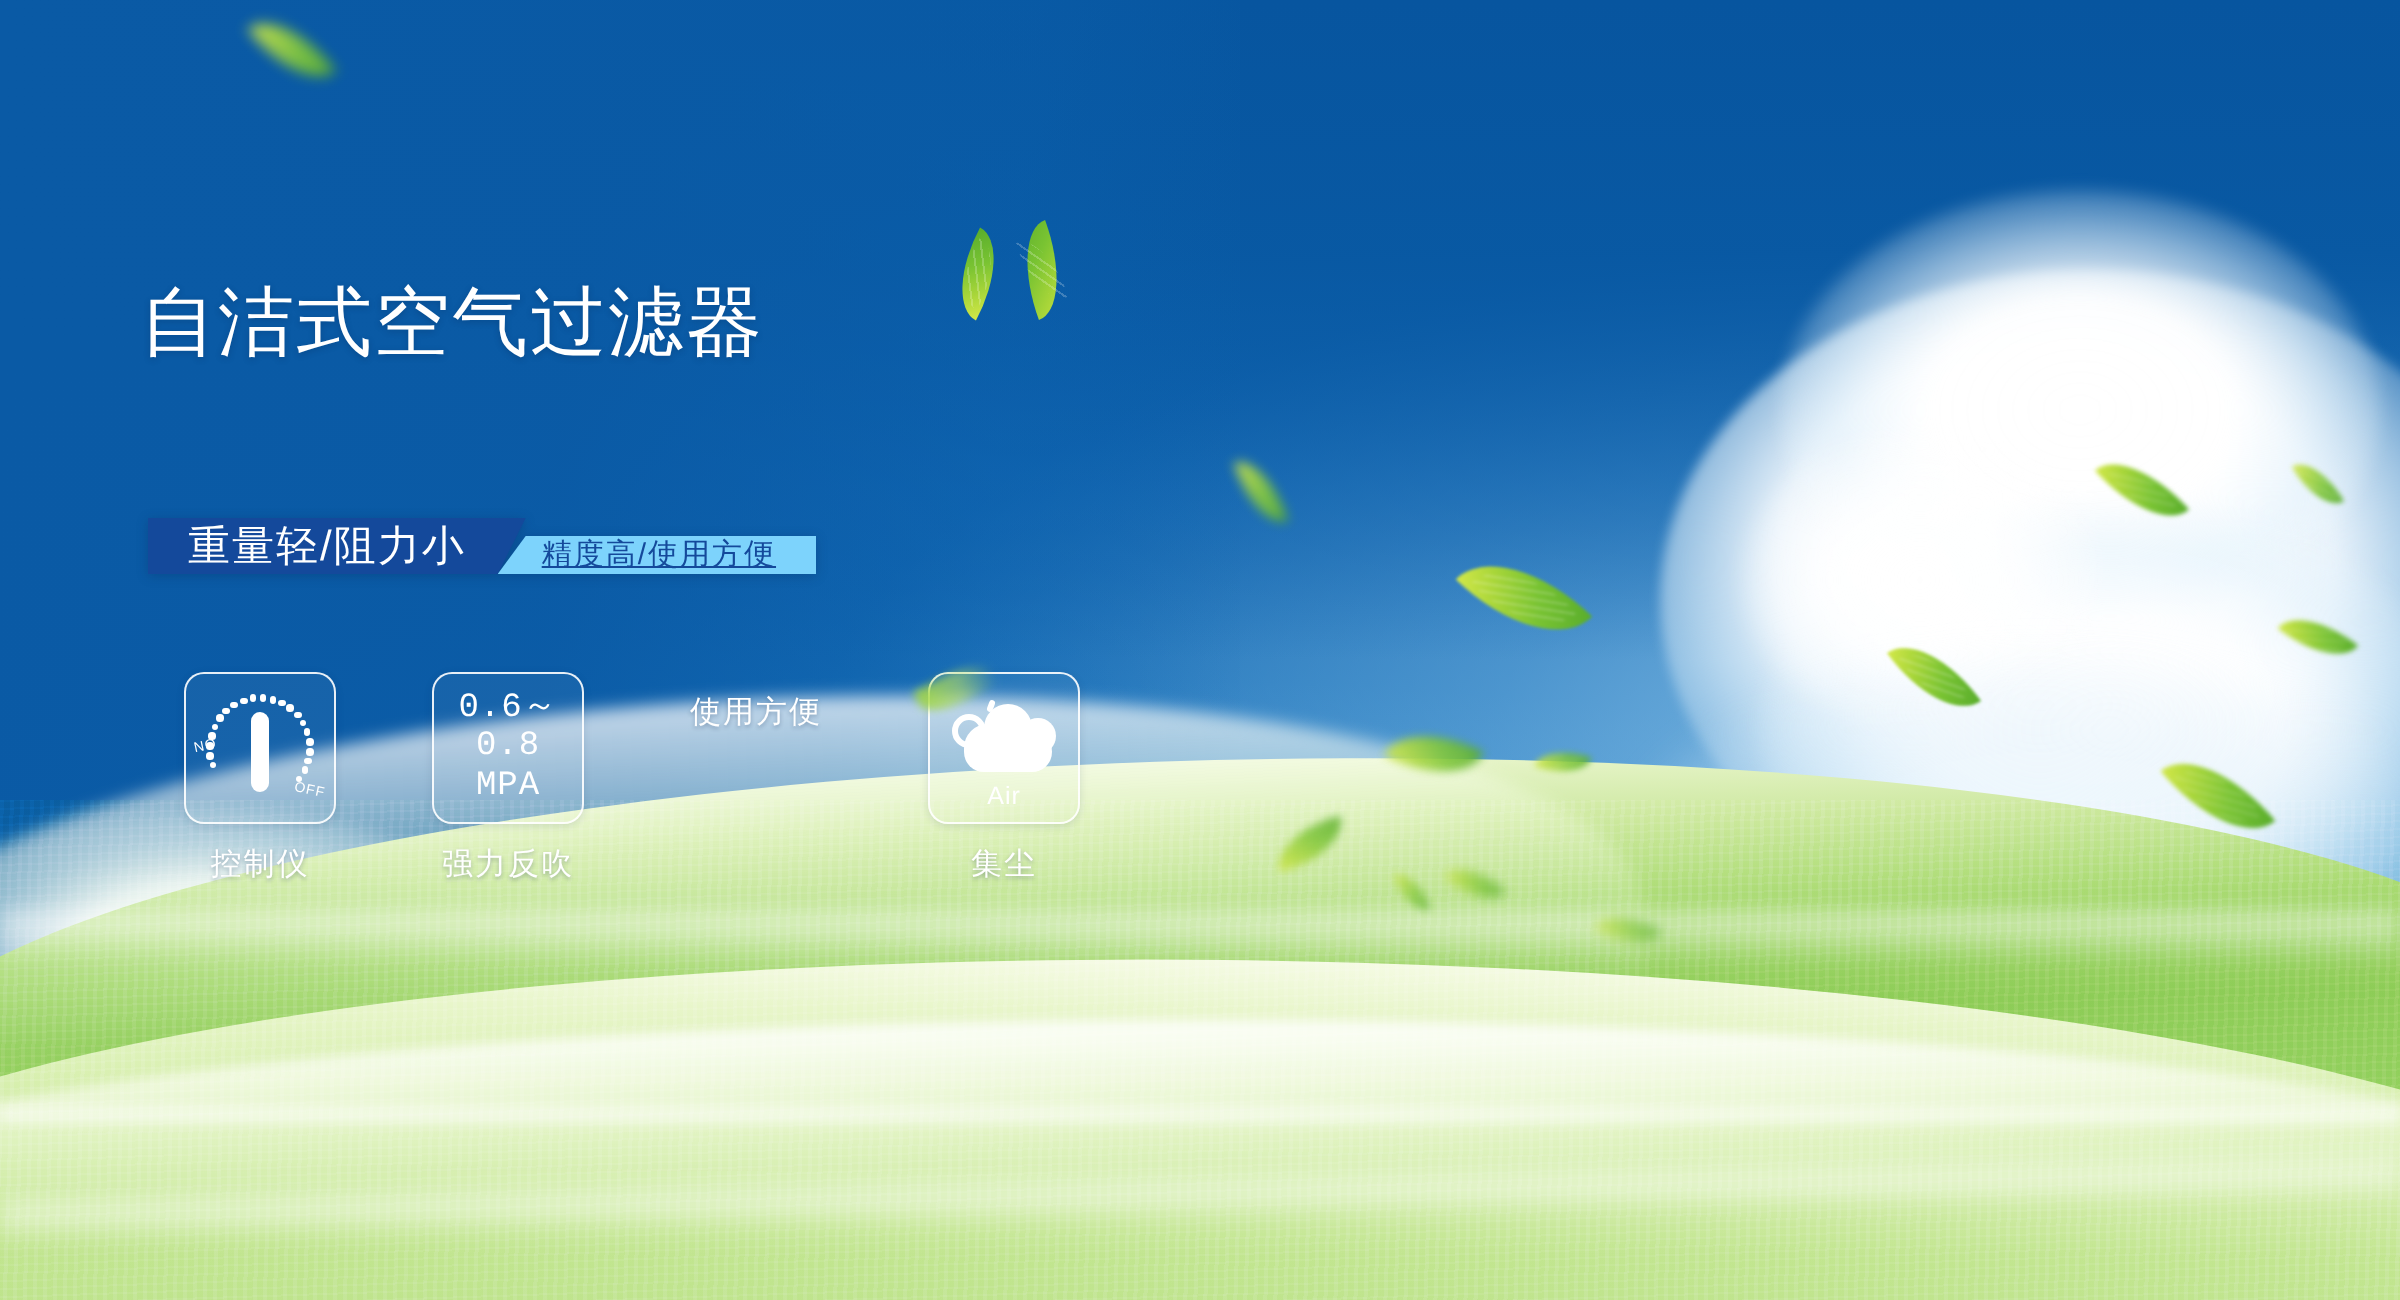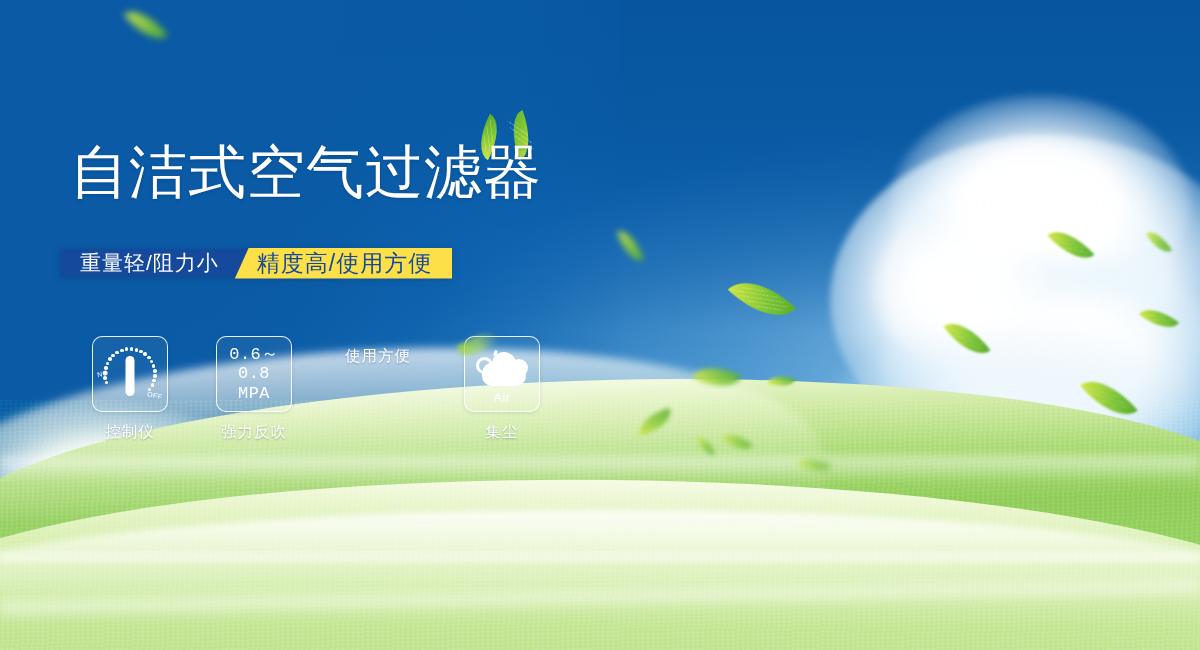--- a/index.html
+++ b/index.html
@@ -197,49 +197,50 @@
   .lf9  { left:1152px;top:228px; width:14px; height:28px; transform:rotate(-30deg); filter:blur(1.4px); opacity:.9; }
   .lf10 { left:1150px;top:300px; width:18px; height:37px; transform:rotate(-52deg); filter:blur(1.2px); }
   .lf11 { left:1095px;top:370px; width:28px; height:56px; transform:rotate(-40deg); filter:blur(1.1px); }
   .lf12 { left:645px; top:404px; width:20px; height:36px; transform:rotate(-104deg); filter:blur(2px); opacity:.88; }
   .lf13 { left:700px; top:435px; width:12px; height:22px; transform:rotate(-20deg); filter:blur(2.2px); opacity:.75; }
   .lf14 { left:806px; top:450px; width:16px; height:30px; transform:rotate(-60deg); filter:blur(3px); opacity:.7; }
 
   
   .title {
     position:absolute; left:70px; top:143px;
-    font-size:58px; line-height:1.0; letter-spacing:1px;
+    font-size:38px; line-height:1.0; letter-spacing:1px;
     color:#ffffff; font-weight:300;
     text-shadow:0 1px 3px rgba(0,30,70,0.25);
     white-space:nowrap;
   }
 
   
   .subbar {
-    position:absolute; left:60px; top:239px;
-    height:48px; display:flex; align-items:center;
+    position:absolute; left:74px; top:239px;
+    height:48px; display:flex; align-items:flex-end;
     filter:drop-shadow(0 1px 3px rgba(0,25,60,0.22));
   }
   .sub-dark {
     background:#14499b;
     color:#ffffff;
     display:flex; align-items:center;
     padding:0 18px 0 20px;
     font-size:21px; letter-spacing:1px;
     clip-path:polygon(0 0, 100% 0, calc(100% - 14px) 100%, 0 100%);
     padding-right:30px;
   }
   .sub-light {
-    background:#fde047;
+    background:#7dd3fc;
     color:#14499b;
     display:flex; align-items:center;
     padding:0 20px 0 22px;
-    font-size:23px; letter-spacing:1px;
+    font-size:15px; letter-spacing:1px;
     margin-left:-14px;
     clip-path:polygon(14px 0, 100% 0, 100% 100%, 0 100%);
+    text-decoration:underline;
   }
 
   
   .features {
     position:absolute; left:68px; top:336px;
     display:flex; gap:0;
   }
   .feature {
     width:124px;
     display:flex; flex-direction:column; align-items:center;

